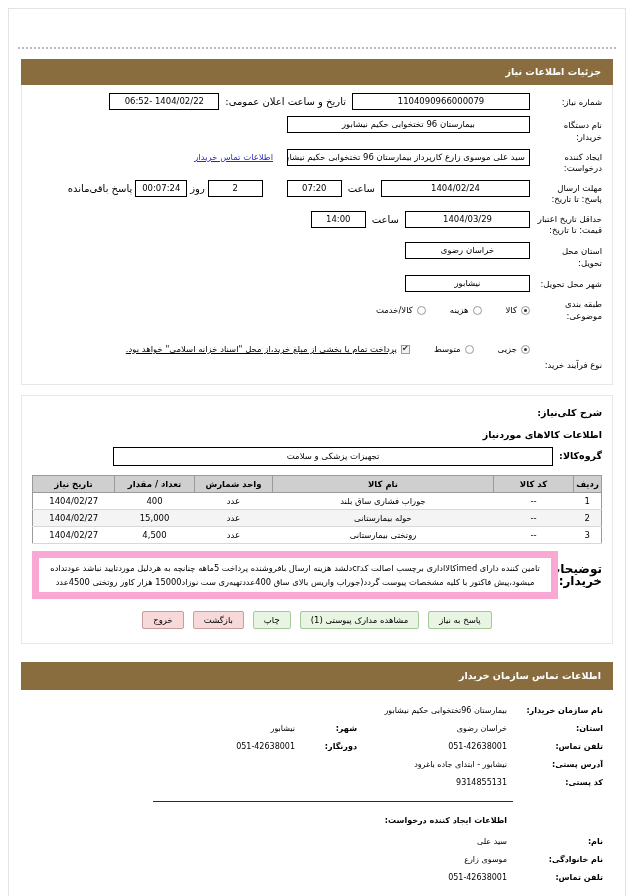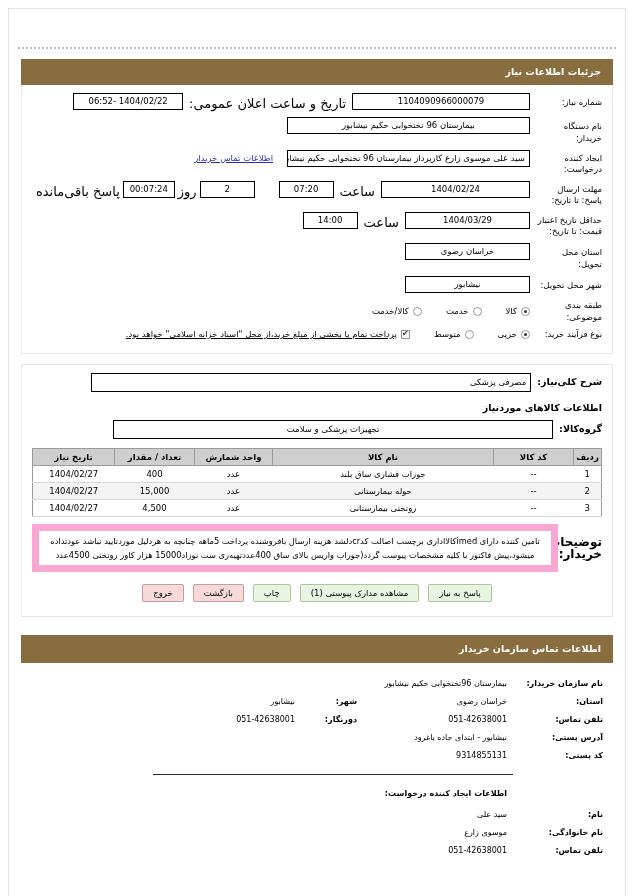--- a/index.html
+++ b/index.html
@@ -75,21 +75,21 @@
     line-height: 15px;
     font-size: 8.5px;
     padding: 0 4px;
     text-align: center;
     overflow: hidden;
     white-space: nowrap;
     flex: 0 0 auto;
   }
 
   .inline-lbl {
-    font-size: 13px;
+    font-size: 10px;
     padding: 3px 6px 0 6px;
     white-space: nowrap;
     flex: 0 0 auto;
   }
 
   .link-blue {
     color: #2b2bbf;
     font-size: 8.5px;
     text-decoration: underline;
     padding-top: 3px;
@@ -316,30 +316,30 @@
       </div>
 
       <div class="radio-line">
         <div class="flabel lbl-w" style="padding-top:0;">طبقه بندی موضوعی:</div>
         <div class="radio-opt">
           <span class="rdo on"></span>
           <span>کالا</span>
         </div>
         <div class="radio-opt">
           <span class="rdo"></span>
-          <span>خدمت</span>
+          <span>هزینه</span>
         </div>
         <div class="radio-opt">
           <span class="rdo"></span>
           <span>کالا/خدمت</span>
         </div>
       </div>
 
       <div class="radio-line">
-        <div class="flabel lbl-w" style="padding-top:0;">نوع فرآیند خرید:</div>
+        <div class="flabel lbl-w" style="padding-top:0;margin-top:32px;">نوع فرآیند خرید:</div>
         <div class="radio-opt">
           <span class="rdo on"></span>
           <span>جزیی</span>
         </div>
         <div class="radio-opt">
           <span class="rdo"></span>
           <span>متوسط</span>
         </div>
         <div class="radio-opt" style="margin-left:0;text-decoration:underline;">
           <span class="chk on"></span>
@@ -347,21 +347,20 @@
         </div>
       </div>
 
     </div>
   </div>
 
   <div style="margin:10px 12px 0 12px;border:1px solid #e7e7e7;padding:8px 10px;">
 
     <div class="frow" style="margin-bottom:10px;">
       <div class="flabel" style="font-weight:bold;font-size:9.5px;width:auto;">شرح کلی‌نیاز:</div>
-      <div class="fbox" style="width:440px;text-align:right;height:19px;line-height:17px;">مصرفی پزشکی</div>
     </div>
 
     <div class="block-title">اطلاعات کالاهای موردنیاز</div>
 
     <div class="frow" style="margin-bottom:9px;">
       <div class="flabel" style="font-weight:bold;font-size:9.5px;width:auto;">گروه‌کالا:</div>
       <div class="fbox" style="width:440px;height:19px;line-height:17px;">تجهیزات پزشکی و سلامت</div>
     </div>
 
     <table class="goods">

